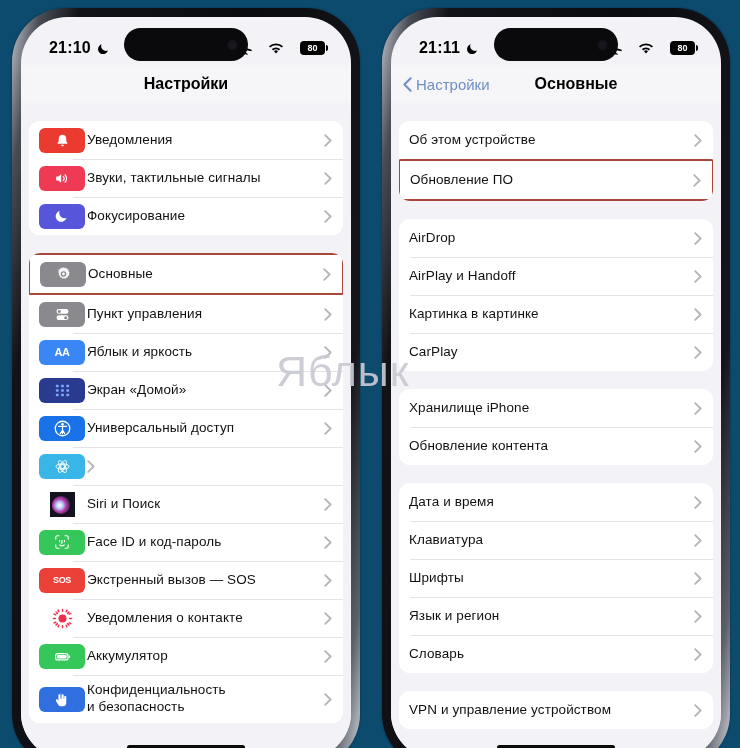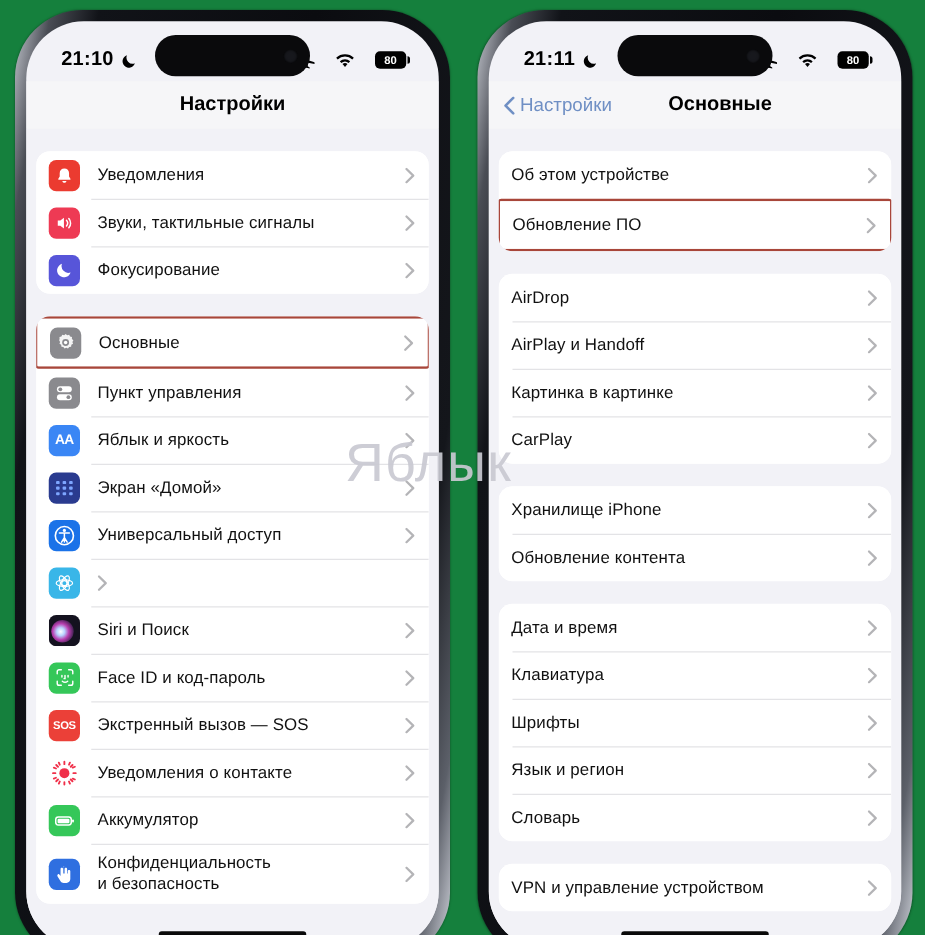--- a/index.html
+++ b/index.html
@@ -5,21 +5,21 @@
   * { box-sizing: border-box; margin: 0; padding: 0; }
   html, body {
     width: 740px; height: 748px;
     background: #ffffff;
     font-family: "Liberation Sans", "DejaVu Sans", sans-serif;
     overflow: hidden;
   }
   .stage {
     position: relative;
     width: 740px; height: 748px;
-    background: #15803d;
+    background: #0c4a6e;
   }
 
   
   .phone {
     position: absolute;
     top: 8px;
     width: 348px;
     height: 760px;
     border-radius: 54px;
     background: linear-gradient(100deg,#c9ccd4 0%,#4a4d55 6%,#111318 14%,#0b0c10 50%,#14161b 84%,#5c6069 94%,#d5d8e0 100%);
@@ -142,24 +142,24 @@
     content: "";
     position: absolute;
     left: 44px; right: 0; top: 0;
     height: 1px;
     background: #e3e3e6;
   }
   .row.noicon + .row.noicon:before { left: 11px; }
   .row.tall { min-height: 48px; }
 
   .icon {
-    width: 25px; height: 25px;
+    width: 46px; height: 25px;
     border-radius: 6px;
     flex: none;
-    margin-right: 14px;
+    margin-right: 2px;
     display: flex; align-items: center; justify-content: center;
     overflow: hidden;
   }
   .label {
     flex: 1;
     font-size: 13.5px;
     color: #111;
     line-height: 1.25;
     letter-spacing: .1px;
   }

